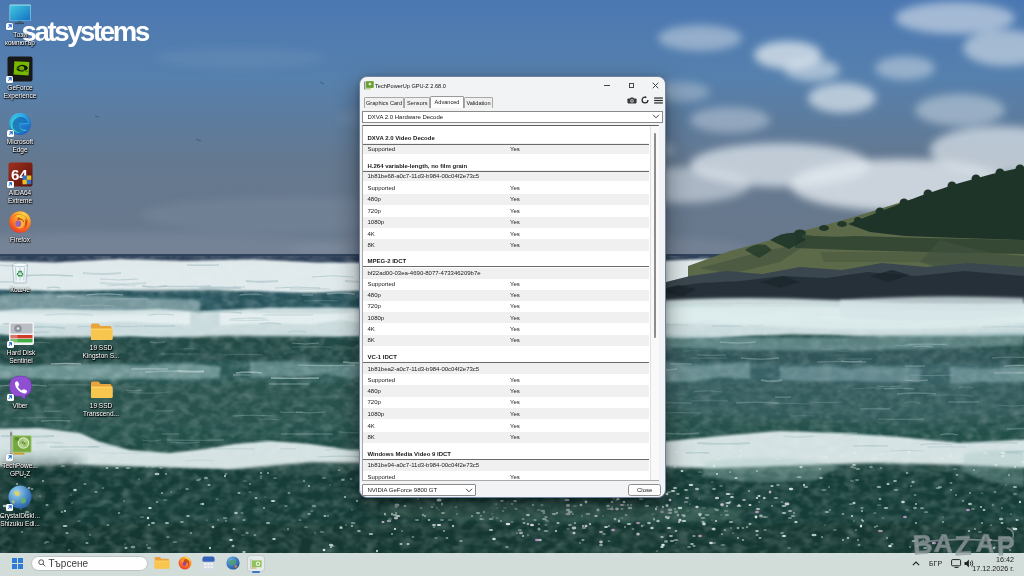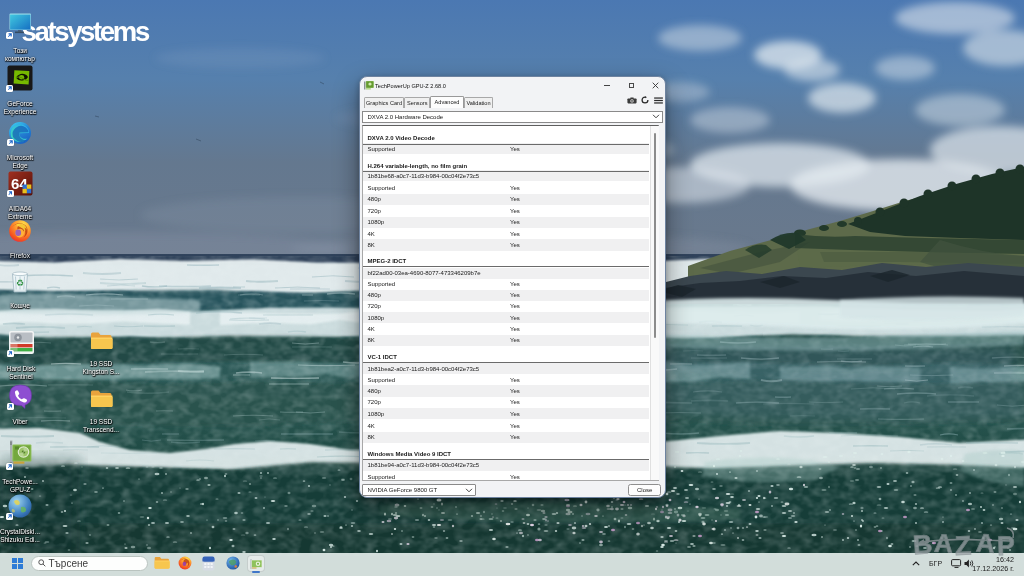--- a/index.html
+++ b/index.html
@@ -1,21 +1,21 @@
 <!DOCTYPE html>
 <html><head><meta charset="utf-8">
 <style>
 *{margin:0;padding:0;box-sizing:border-box}
 html,body{width:1024px;height:576px;overflow:hidden;font-family:"Liberation Sans",sans-serif}
 #stage{position:relative;width:1024px;height:576px;overflow:hidden;background:#5b84b8}
 #wall{position:absolute;left:0;top:0}
 .abs{position:absolute}
 
 .dico{position:absolute;width:76px;text-align:center}
-.dico .ic{position:relative;display:block;margin:9px auto}
+.dico .ic{position:relative;display:block;margin:0 auto}
 .dico .lbl{margin-top:2px;font-size:6.5px;line-height:8px;color:#fff;
  text-shadow:0 1px 1px rgba(0,0,0,.95),0 0 2px rgba(0,0,0,.9),1px 1px 1px rgba(0,0,0,.8)}
 .badge{position:absolute;left:-1px;bottom:-1px;width:7px;height:7px;background:#fff;border-radius:1.5px;
  box-shadow:0 0 1px rgba(0,0,0,.4)}
 .badge:after{content:"";position:absolute;left:1.2px;top:1.2px;width:4.6px;height:4.6px;
  background:#2066c8;clip-path:polygon(30% 0,100% 0,100% 70%,72% 70%,72% 42%,30% 84%,16% 70%,58% 28%,30% 28%)}
 
 #win{left:358.5px;top:76px;width:307px;height:422px;background:#f2f3f5;border-radius:8px;
  border:1px solid #6e83a0;box-shadow:0 10px 26px rgba(0,0,0,.42), 0 2px 6px rgba(0,0,0,.25);font-family:"Liberation Sans",sans-serif}
 #win .t{position:absolute;font-size:6px;color:#191919;white-space:nowrap;transform:translateY(-50%);z-index:6}

